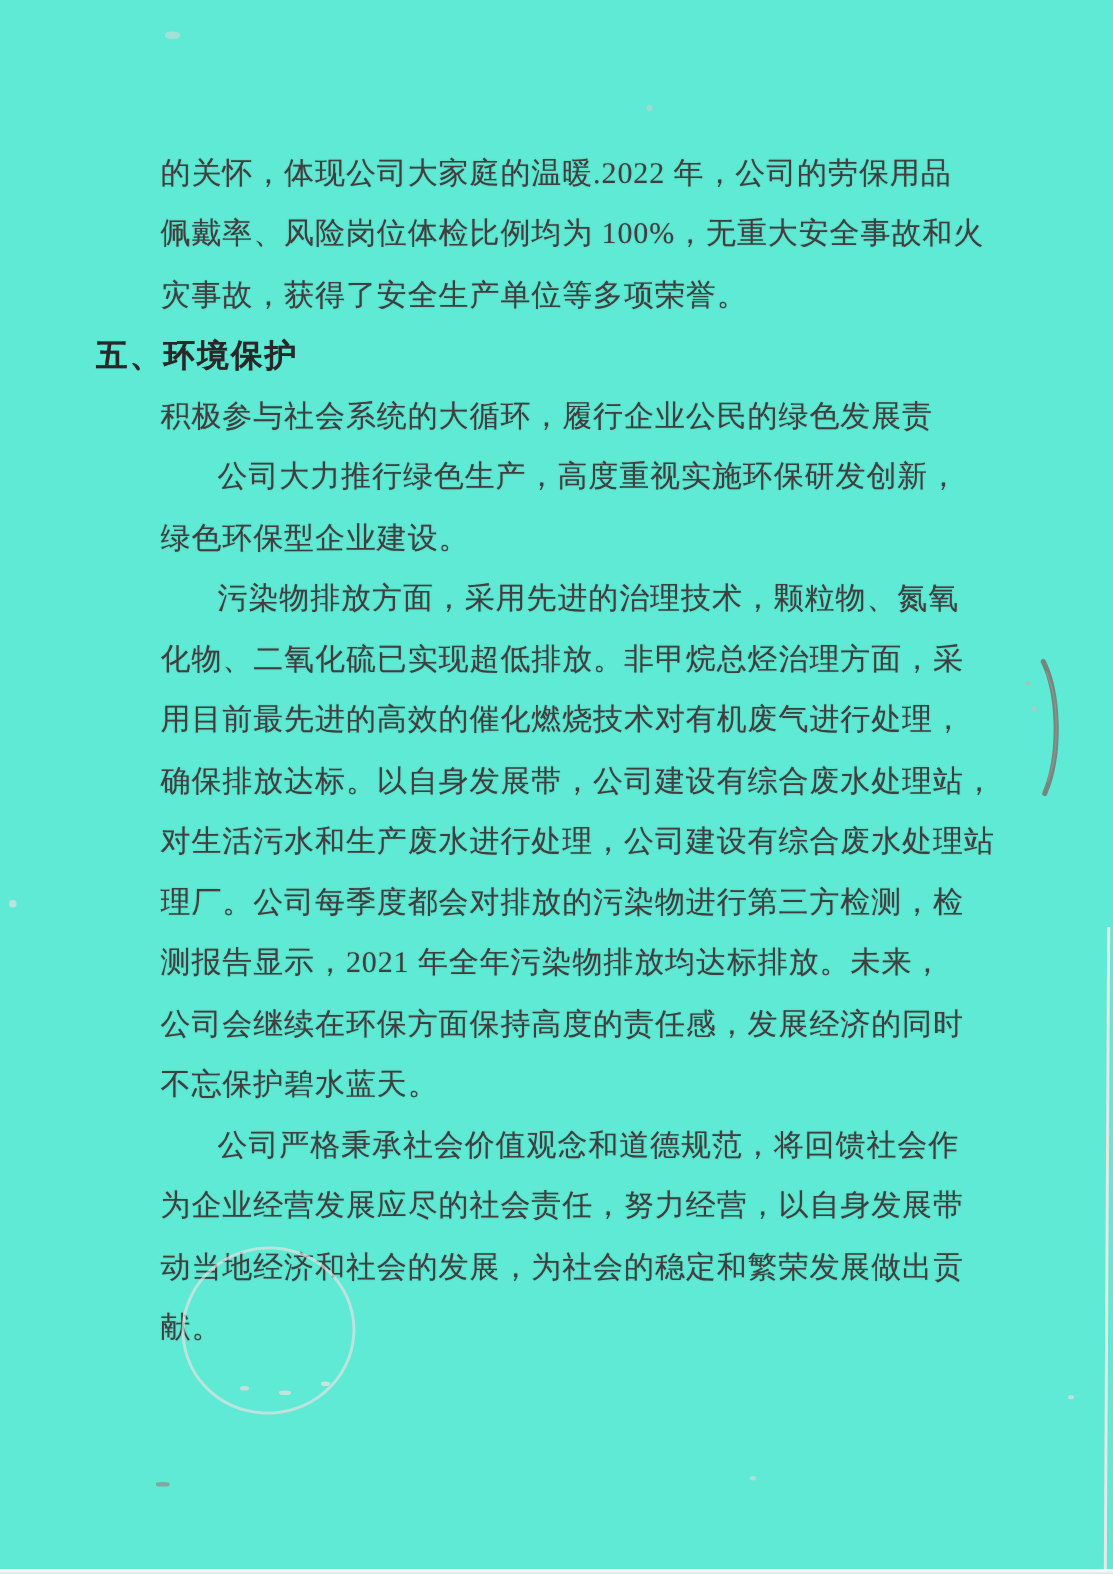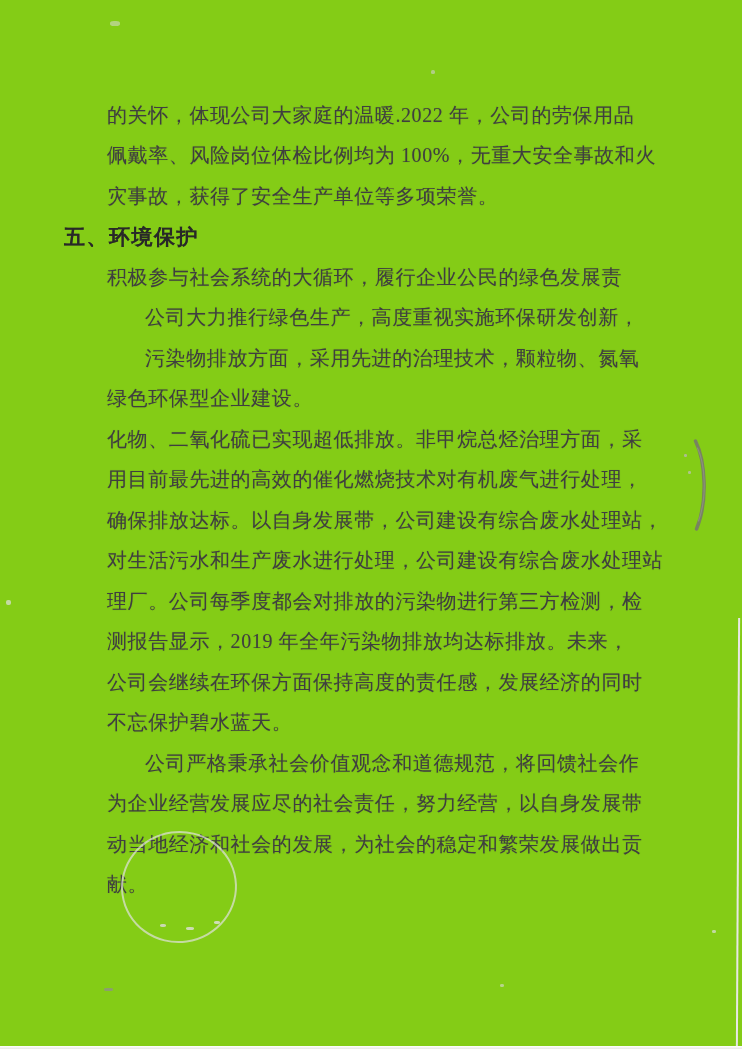--- a/index.html
+++ b/index.html
@@ -1,19 +1,19 @@
 <!DOCTYPE html>
 <html><head>
 <meta charset="utf-8">
 <style>
   html,body{margin:0;padding:0;background:#ffffff;}
   .page{
     position:relative;
     width:742px;height:1049px;
-    background:#84cc16;
+    background:#5eead4;
     overflow:hidden;
     font-family:"Liberation Serif","DejaVu Serif",serif;
   }
   .doc{
     position:absolute;
     top:95px;left:0;width:742px;
   }
   .line{
     height:40.5px;
     display:flex;
@@ -68,28 +68,28 @@
 
 <div class="page">
 
   <div class="doc" id="doc" style="color: rgb(63, 63, 63);">
       <div class="line">的关怀，体现公司大家庭的温暖.2022 年，公司的劳保用品</div>
       <div class="line">佩戴率、风险岗位体检比例均为 100%，无重大安全事故和火</div>
       <div class="line">灾事故，获得了安全生产单位等多项荣誉。</div>
       <div class="line heading">五、环境保护</div>
       <div class="line">积极参与社会系统的大循环，履行企业公民的绿色发展责</div>
       <div class="line indent">公司大力推行绿色生产，高度重视实施环保研发创新，</div>
+      <div class="line">绿色环保型企业建设。</div>
       <div class="line indent">污染物排放方面，采用先进的治理技术，颗粒物、氮氧</div>
-      <div class="line">绿色环保型企业建设。</div>
       <div class="line">化物、二氧化硫已实现超低排放。非甲烷总烃治理方面，采</div>
       <div class="line">用目前最先进的高效的催化燃烧技术对有机废气进行处理，</div>
       <div class="line">确保排放达标。以自身发展带，公司建设有综合废水处理站，</div>
       <div class="line">对生活污水和生产废水进行处理，公司建设有综合废水处理站</div>
       <div class="line">理厂。公司每季度都会对排放的污染物进行第三方检测，检</div>
-      <div class="line">测报告显示，2019 年全年污染物排放均达标排放。未来，</div>
+      <div class="line">测报告显示，2021 年全年污染物排放均达标排放。未来，</div>
       <div class="line">公司会继续在环保方面保持高度的责任感，发展经济的同时</div>
       <div class="line">不忘保护碧水蓝天。</div>
       <div class="line indent">公司严格秉承社会价值观念和道德规范，将回馈社会作</div>
       <div class="line">为企业经营发展应尽的社会责任，努力经营，以自身发展带</div>
       <div class="line">动当地经济和社会的发展，为社会的稳定和繁荣发展做出贡</div>
       <div class="line">献。</div>
     </div>
 
   <svg class="crescent-svg" width="742" height="1049" viewBox="0 0 742 1049">
     <path id="crescent-path" d="M 695.5 441 C 705.5 461 708 502 696.5 529" fill="none" stroke="#75756e" stroke-width="3.4" stroke-linecap="round" opacity="0.85"></path>

